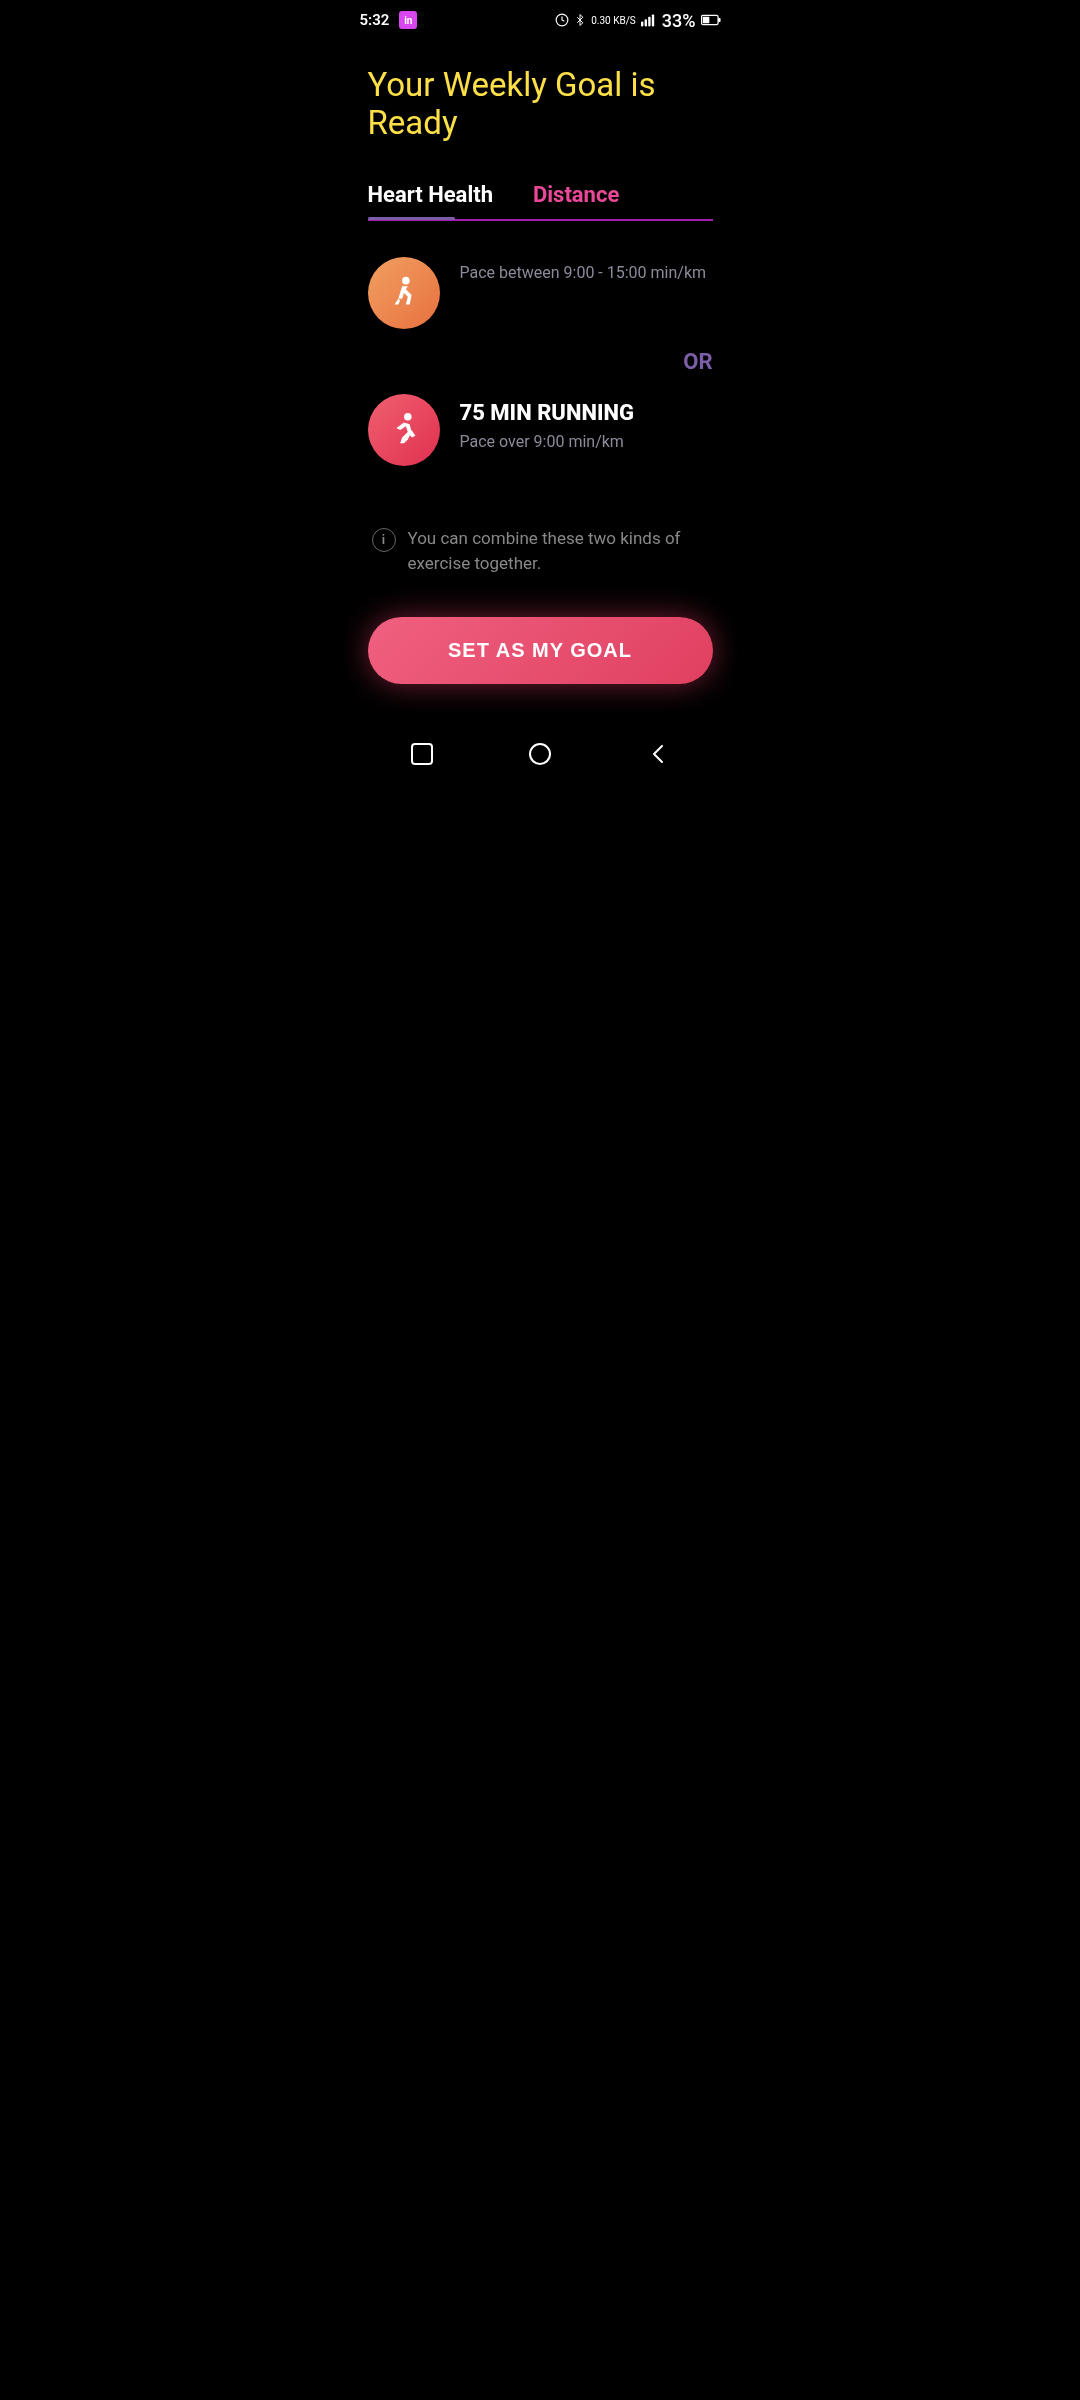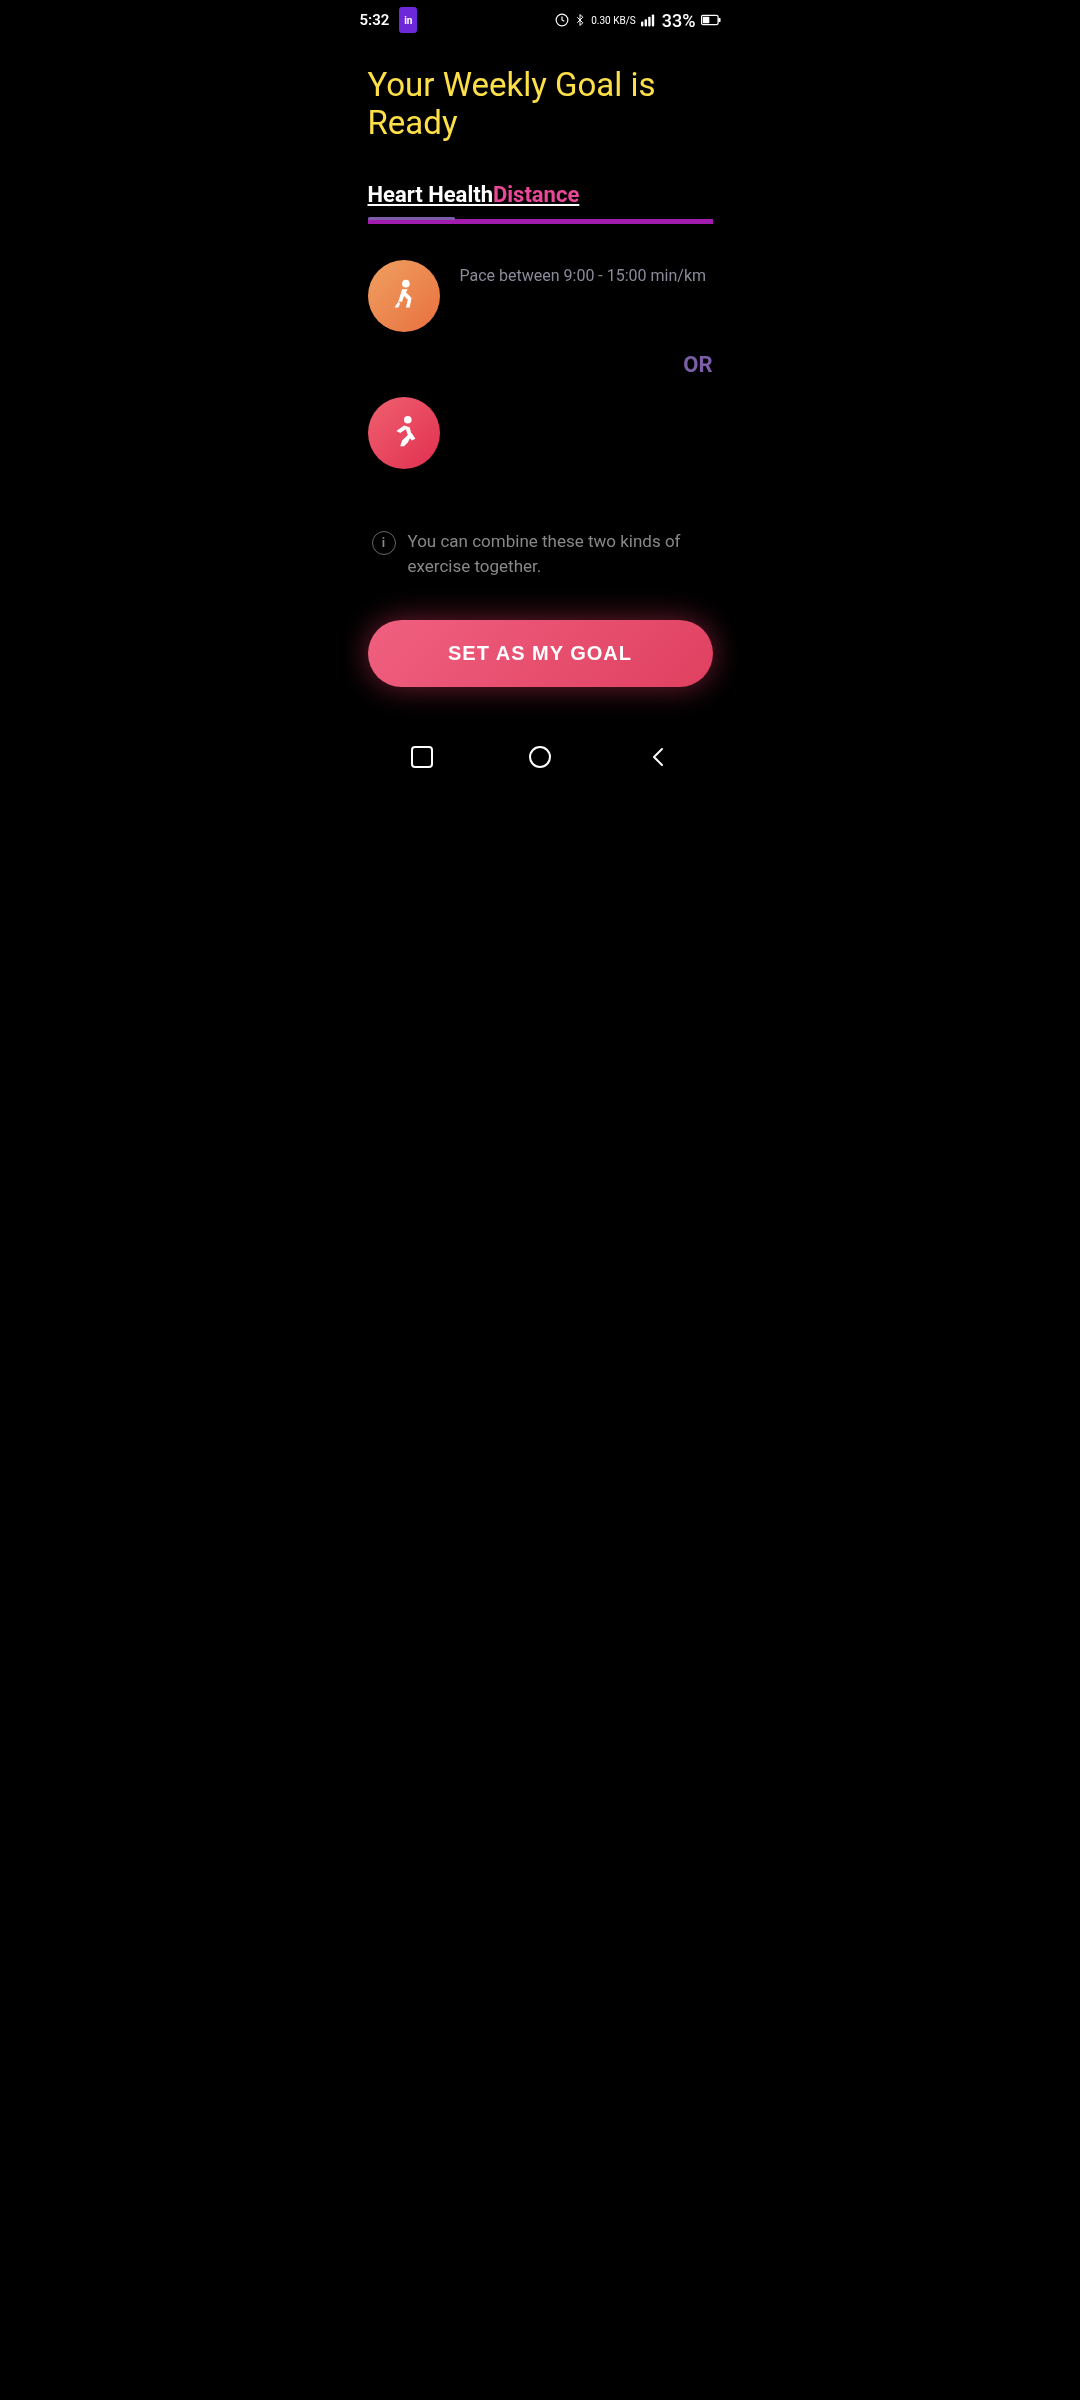--- a/index.html
+++ b/index.html
@@ -30,22 +30,22 @@
     }
 
     .status-time {
       font-size: 15px;
       font-weight: 600;
       color: #fff;
     }
 
     .linkedin-icon {
       width: 18px;
-      height: 26px;
-      background: #6d28d9;
+      height: 18px;
+      background: #d946ef;
       border-radius: 3px;
       display: inline-flex;
       align-items: center;
       justify-content: center;
       font-size: 10px;
       font-weight: bold;
       color: #fff;
       margin-left: 4px;
     }
 
@@ -68,23 +68,23 @@
     .page-title {
       font-size: 33px;
       font-weight: 400;
       line-height: 1.15;
       color: #fde047;
       margin-bottom: 40px;
     }
 
     .tabs {
       display: flex;
+      gap: 40px;
       margin-bottom: 36px;
-      border-bottom: 5px solid #a21caf;
-      text-decoration: underline;
+      border-bottom: 2px solid #a21caf;
     }
 
     .tab {
       padding-bottom: 12px;
       font-size: 22px;
       font-weight: 700;
       cursor: pointer;
       position: relative;
       color: #ec4899;
     }
@@ -302,20 +302,24 @@
 
   <div class="exercise-card">
     <div class="exercise-icon running">
 
       <svg viewBox="0 0 40 40" fill="white">
         <circle cx="24" cy="6" r="4"></circle>
         <path d="M20 12 L12 18 L16 20 L22 16 L24 22 L18 28 L16 34 L20 34 L24 30 L28 22 L26 14 Z"></path>
         <path d="M24 22 L28 28 L32 26 L28 20 Z"></path>
       </svg>
     </div>
+    <div class="exercise-info">
+      <div class="exercise-title">75 MIN RUNNING</div>
+      <div class="exercise-subtitle">Pace over 9:00 min/km</div>
+    </div>
   </div>
 
   <div class="info-section">
     <div class="info-icon">i</div>
     <p class="info-text">You can combine these two kinds of exercise together.</p>
   </div>
 
 </div>
 
 <div class="bottom-section">

